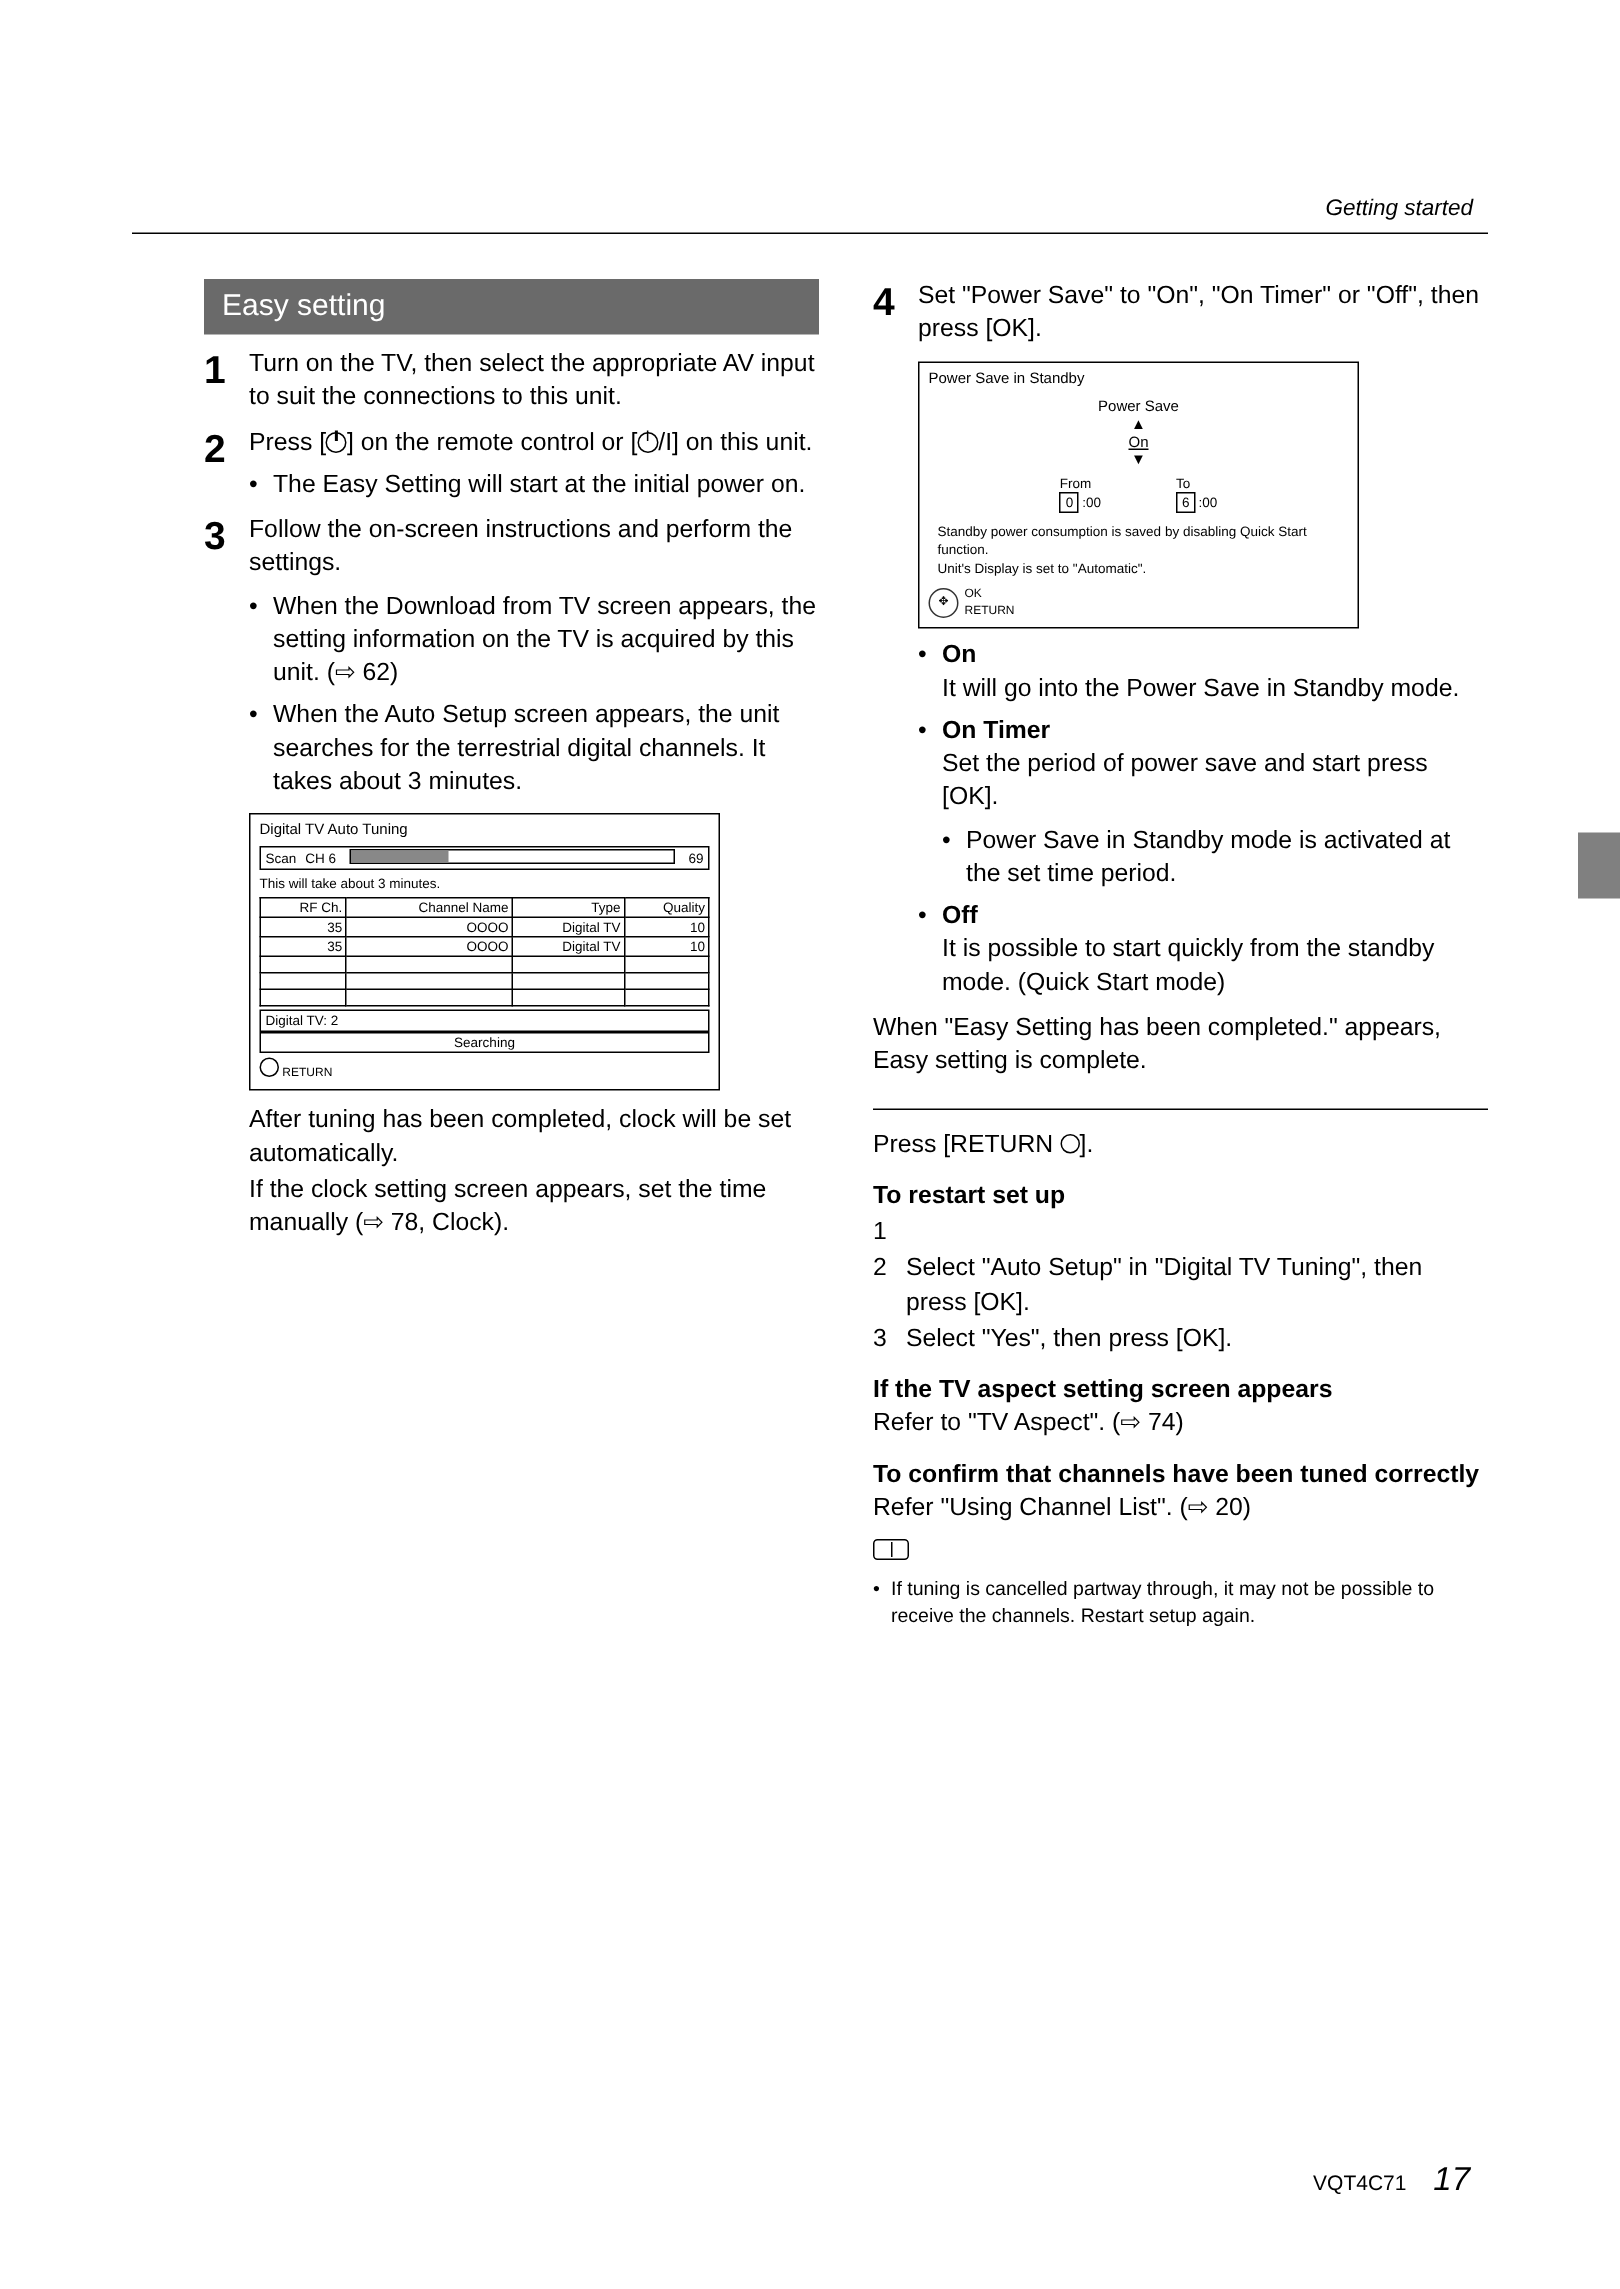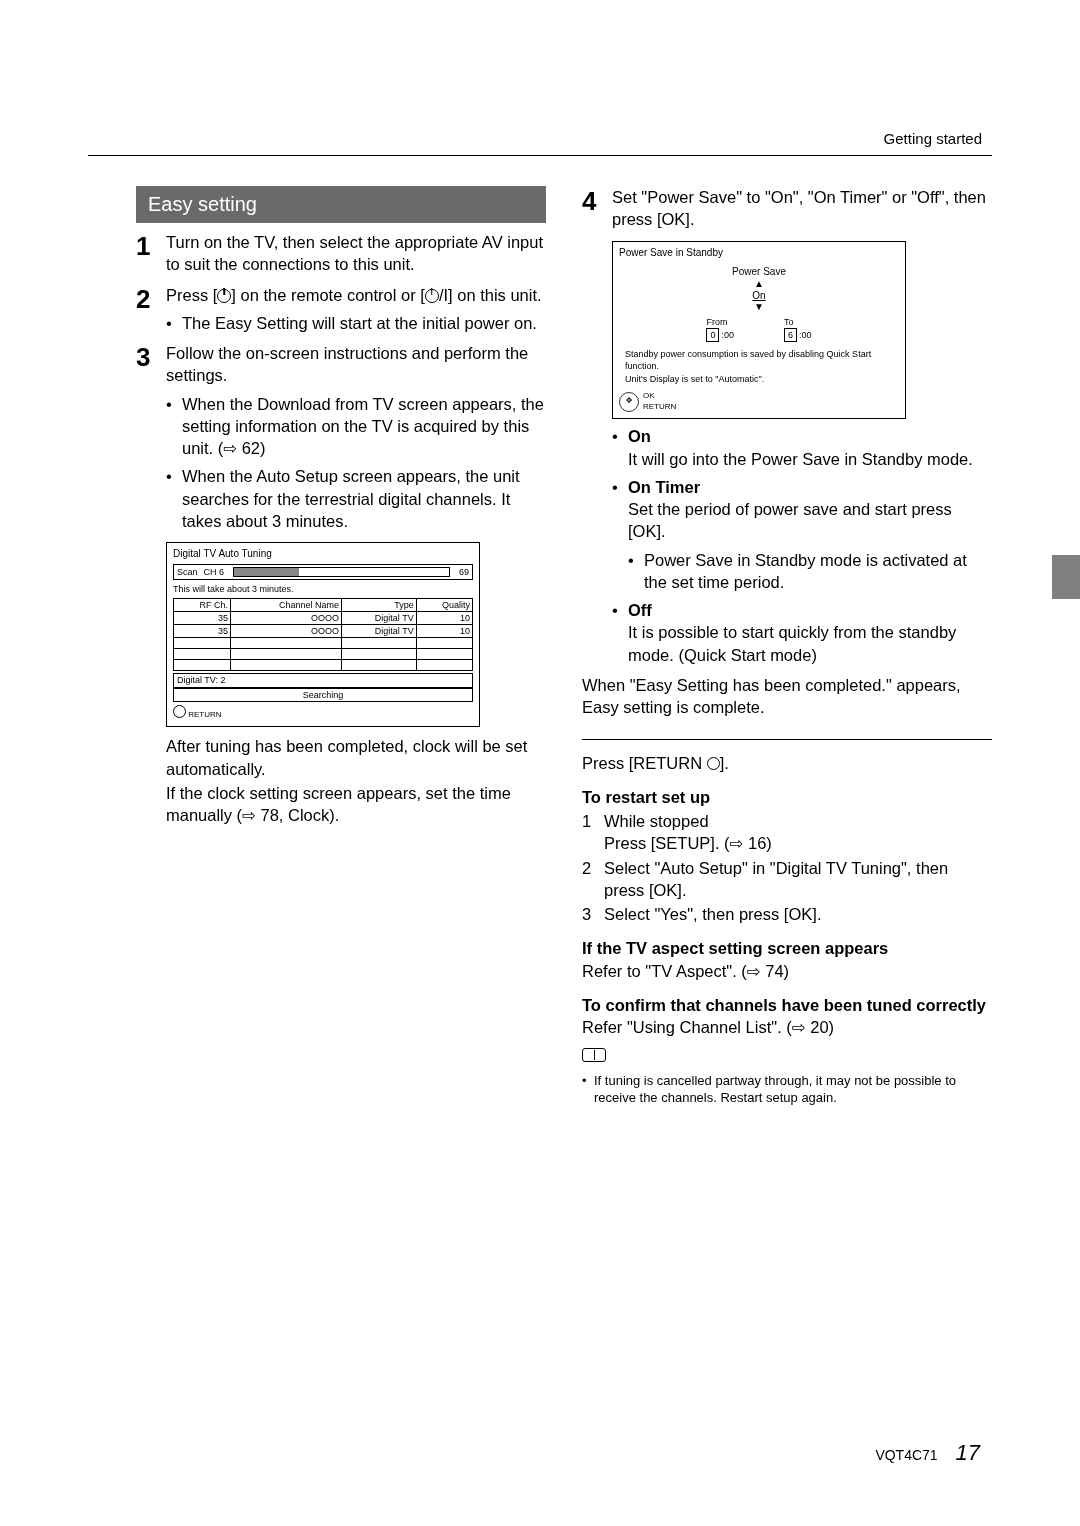--- a/index.html
+++ b/index.html
@@ -13,20 +13,21 @@
     box-sizing: border-box;
     position: relative;
   }
   .page {
     padding: 130px 88px 40px 88px;
     display: flex;
     flex-direction: column;
   }
   .top-header {
     text-align: right;
+    font-style: italic;
     font-size: 15px;
     margin-bottom: 8px;
     padding-right: 10px;
   }
   .rule {
     border-top: 1px solid #000;
     margin-bottom: 30px;
   }
   .columns {
     display: flex;
@@ -76,21 +77,20 @@
     border: 1px solid #000;
     margin: 10px 0 0 30px;
     font-size: 10px;
     padding: 4px 6px 6px 6px;
     width: 300px;
   }
   .tuning-title { font-size: 10px; margin-bottom: 3px;}
   .scan-row {
     border: 1px solid #000;
     display: flex;
-    align-items: center;
     padding: 1px 3px;
     font-size: 9px;
     gap: 6px;
   }
   .progress {
     flex: 1;
     height: 8px;
     border: 1px solid #000;
     position: relative;
     margin: 0 3px;
@@ -429,24 +429,20 @@
       <div class="hr-thin"></div>
 
       <div>
         <span>Press [RETURN </span><span class="ret-icon"></span><span>].</span>
       </div>
 
       <div class="bold" style="margin-top:12px">To restart set up</div>
       <div class="restart-list">
         <div class="restart-item">
           <div class="n">1</div>
-          <div>
-            <span>While stopped</span><br>
-            <span>Press [SETUP]. (⇨ 16)</span>
-          </div>
         </div>
         <div class="restart-item">
           <div class="n">2</div>
           <div>Select "Auto Setup" in "Digital TV Tuning", then press [OK].</div>
         </div>
         <div class="restart-item">
           <div class="n">3</div>
           <div>Select "Yes", then press [OK].</div>
         </div>
       </div>

